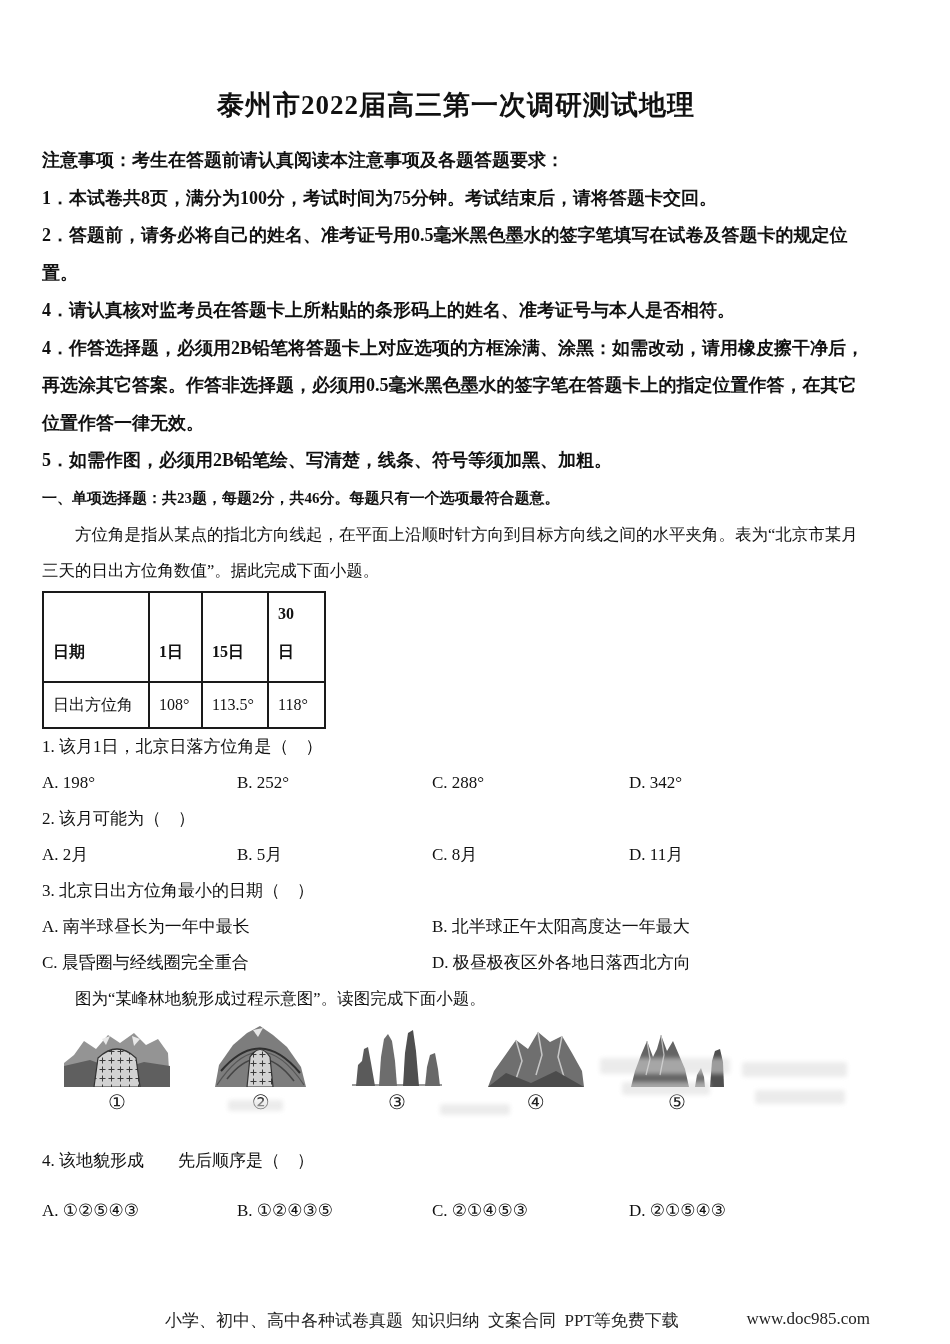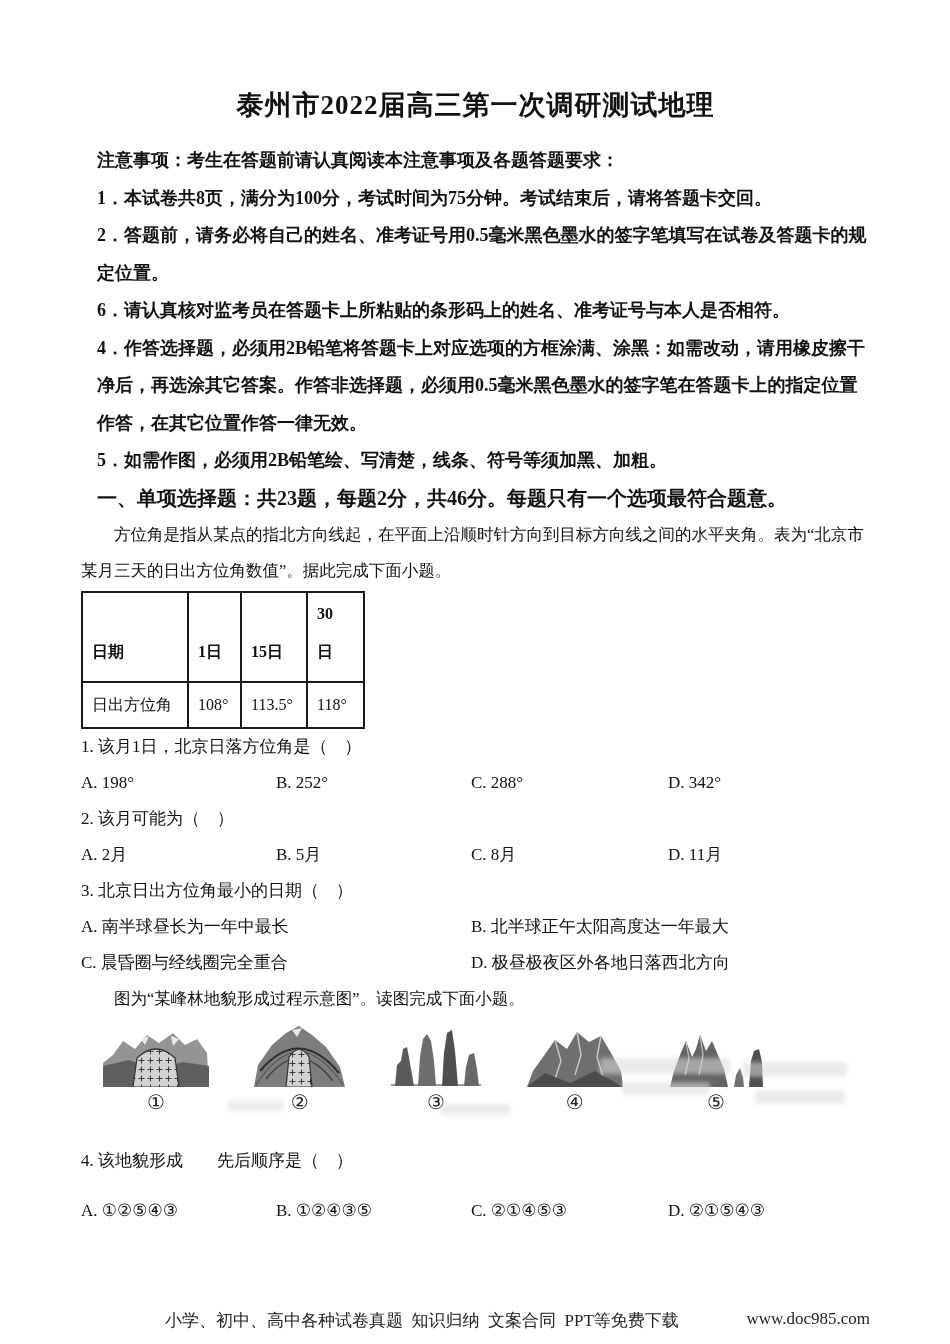--- a/index.html
+++ b/index.html
@@ -8,39 +8,38 @@
     background: #ffffff;
     font-family: "Liberation Serif", "DejaVu Serif", serif;
     color: #111111;
   }
   .page {
     position: relative;
     width: 950px; height: 1344px;
     overflow: hidden;
     background: #ffffff;
   }
-  .content { padding: 0 80px 0 81px; }
+  .content { padding: 0 80px 0 42px; }
   .title {
     margin: 85px 0 0 0;
     text-align: center;
     font-size: 27px;
     font-weight: 700;
     line-height: 40px;
     letter-spacing: 1px;
   }
   .notice {
     margin-top: 17px;
     font-size: 18px;
     font-weight: 700;
     line-height: 37.5px;
-    margin-left: 16px;
   }
   .notice p { margin: 0; }
   .section-header {
-    font-size: 20px;
+    font-size: 15px;
     font-weight: 700;
     line-height: 37.5px;
     margin: 0;
   }
   .passage {
     font-size: 16.5px;
     line-height: 36px;
     text-indent: 2em;
     margin: 0;
   }
@@ -99,21 +98,21 @@
 
 <div class="page">
   <div class="content">
 
     <h1 class="title">泰州市2022届高三第一次调研测试地理</h1>
 
     <div class="notice">
       <p>注意事项：考生在答题前请认真阅读本注意事项及各题答题要求：</p>
       <p>1．本试卷共8页，满分为100分，考试时间为75分钟。考试结束后，请将答题卡交回。</p>
       <p>2．答题前，请务必将自己的姓名、准考证号用0.5毫米黑色墨水的签字笔填写在试卷及答题卡的规定位置。</p>
-      <p>6．请认真核对监考员在答题卡上所粘贴的条形码上的姓名、准考证号与本人是否相符。</p>
+      <p>4．请认真核对监考员在答题卡上所粘贴的条形码上的姓名、准考证号与本人是否相符。</p>
       <p>4．作答选择题，必须用2B铅笔将答题卡上对应选项的方框涂满、涂黑：如需改动，请用橡皮擦干净后，再选涂其它答案。作答非选择题，必须用0.5毫米黑色墨水的签字笔在答题卡上的指定位置作答，在其它位置作答一律无效。</p>
       <p>5．如需作图，必须用2B铅笔绘、写清楚，线条、符号等须加黑、加粗。</p>
       <p class="section-header">一、单项选择题：共23题，每题2分，共46分。每题只有一个选项最符合题意。</p>
     </div>
 
     <p class="passage">方位角是指从某点的指北方向线起，在平面上沿顺时针方向到目标方向线之间的水平夹角。表为“北京市某月三天的日出方位角数值”。据此完成下面小题。</p>
 
     <table class="azimuth">
       <colgroup>
         <col style="width:106px">

